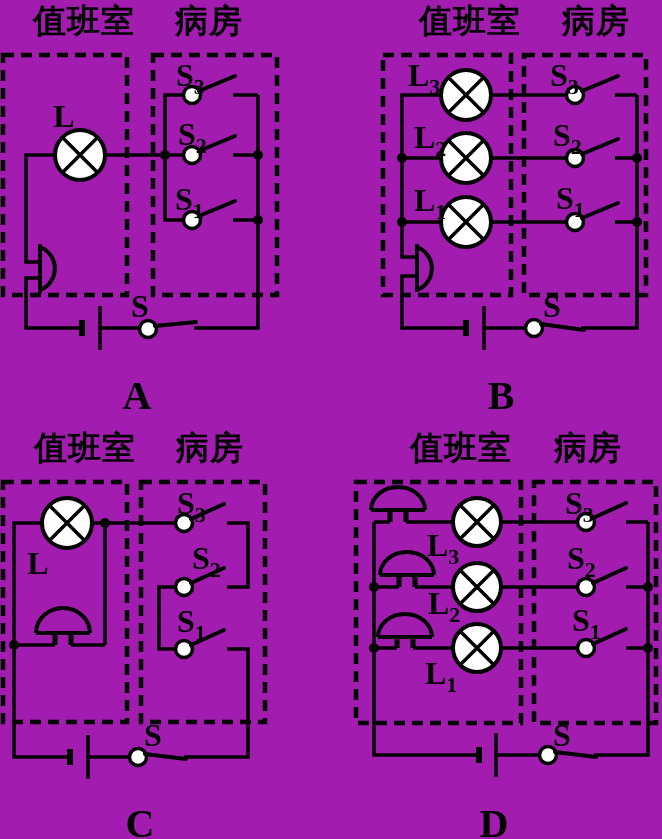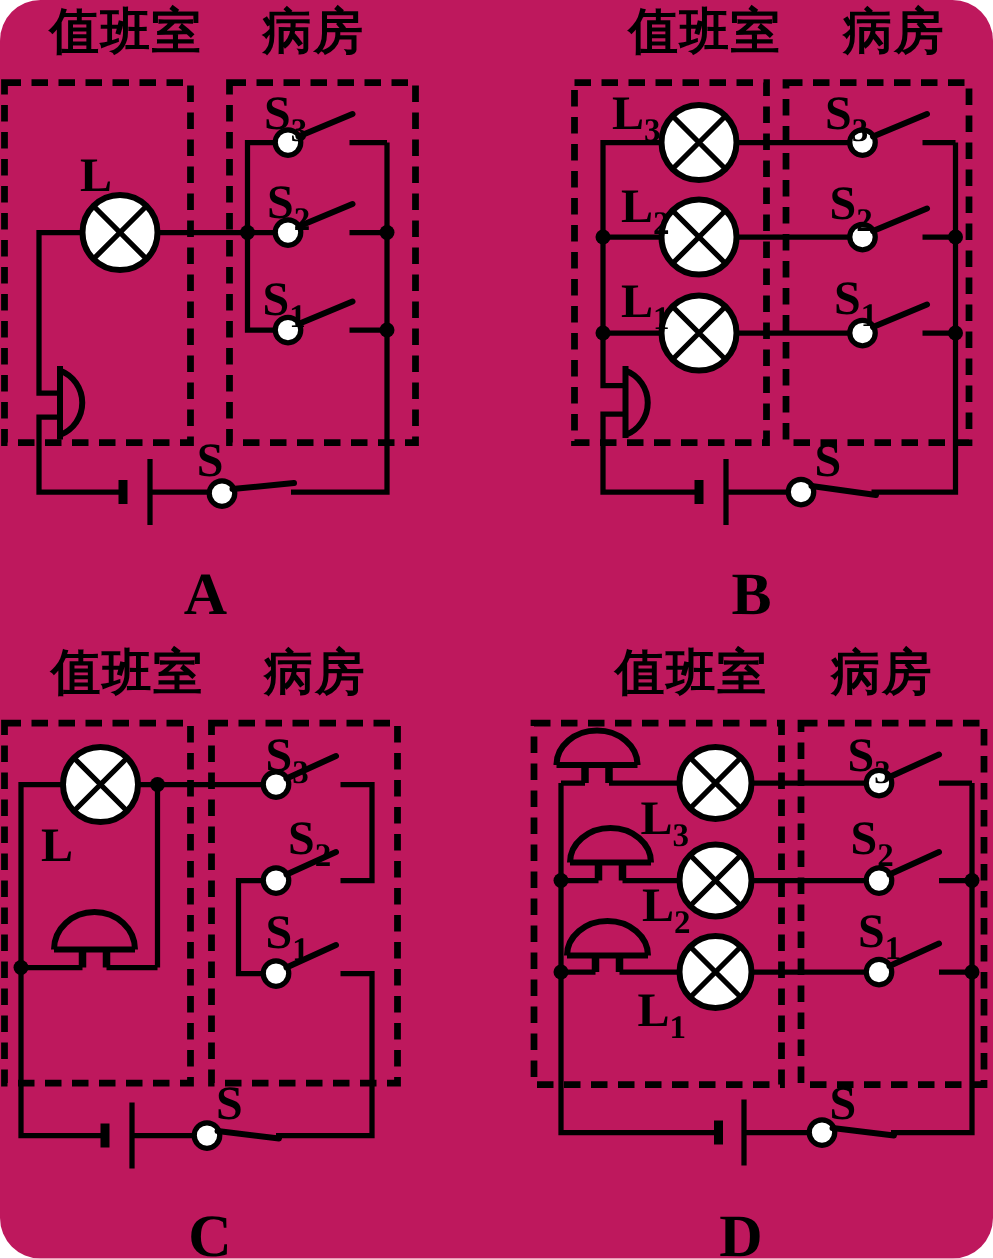--- a/index.html
+++ b/index.html
@@ -1,16 +1,16 @@
 <!DOCTYPE html>
 <html><head>
 <meta charset="utf-8">
 <style>
   html,body { margin:0; padding:0; background:#ffffff; }
-  .stage { position:relative; width:662px; height:839px; background:#be185d; overflow:hidden;border-radius:27px; }
+  .stage { position:relative; width:662px; height:839px; background:#a21caf; overflow:hidden; }
   svg { display:block; }
 
   .box   { fill:none; stroke:#000; stroke-width:4.5; stroke-dasharray:11 7; }
   .wire  { fill:none; stroke:#000; stroke-width:3.5; stroke-linejoin:miter; }
   .lamp  { fill:#fff; stroke:#000; stroke-width:4; }
   .xline { fill:none; stroke:#000; stroke-width:3.5; }
   .swc   { fill:#fff; stroke:#000; stroke-width:3.5; }
   .blade { fill:none; stroke:#000; stroke-width:4; stroke-linecap:round; }
   .dot   { fill:#000; stroke:none; }
   .bshort{ stroke:#000; stroke-width:6; }

